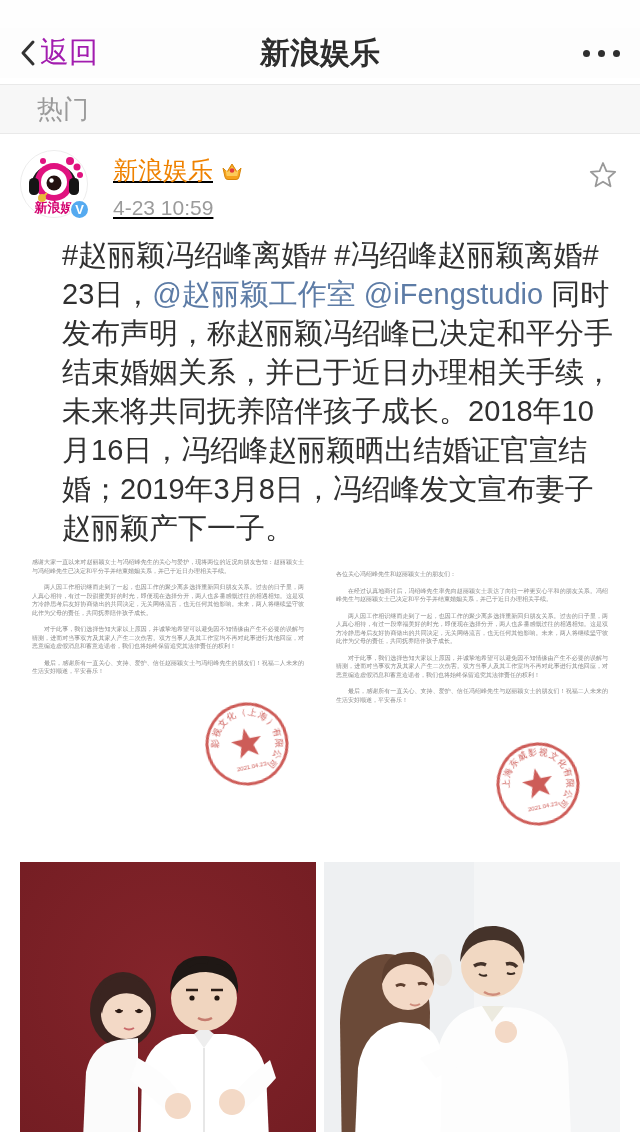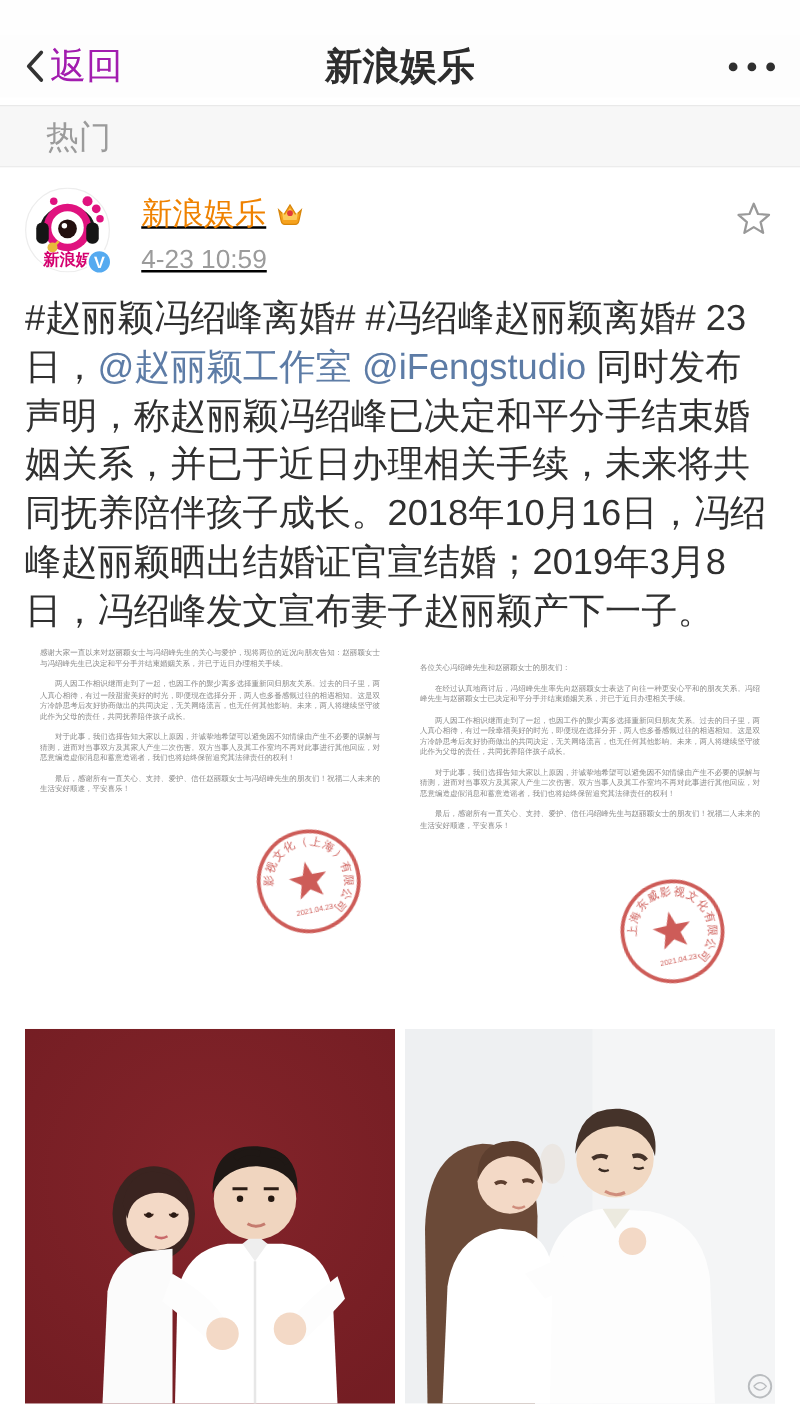--- a/index.html
+++ b/index.html
@@ -32,21 +32,21 @@
   .vbadge{position:absolute;right:-2px;bottom:-2px;width:21px;height:21px;border-radius:50%;
     background:var(--vblue);color:#fff;font-size:13px;font-weight:bold;display:flex;
     align-items:center;justify-content:center;border:2px solid #fff;}
   .author-info{margin-left:25px;padding-top:4px;text-decoration:underline;}
   .author-name-line{display:flex;align-items:center;gap:7px;}
   .author-name{color:var(--orange);font-size:25px;cursor:pointer;}
   .meta-line{margin-top:9px;color:var(--gray);font-size:21px;display:flex;gap:12px;}
   .fav-star{position:absolute;right:2px;top:10px;cursor:pointer;}
   
   .post-text{margin-top:16px;font-size:29px;line-height:39px;color:var(--text);
-    word-break:break-all;}
+    word-break:break-all;margin-left:42px;}
   .seg-mention{color:var(--link);cursor:pointer;}
   .seg-hashtag{color:var(--text);cursor:pointer;}
   
   .media-row{display:flex;gap:8px;margin-top:8px;}
   .doc{width:298px;height:300px;background:#fff;position:relative;overflow:hidden;
     cursor:pointer;}
   .doc-text{padding:2px 12px 0 12px;font-size:6px;line-height:8.5px;color:#8a8a8a;
     text-align:justify;filter:blur(0.3px);}
   .doc[data-doc="1"] .doc-text{padding-top:14px;}
   .doc-text p{margin-bottom:8px;text-indent:2em;}

